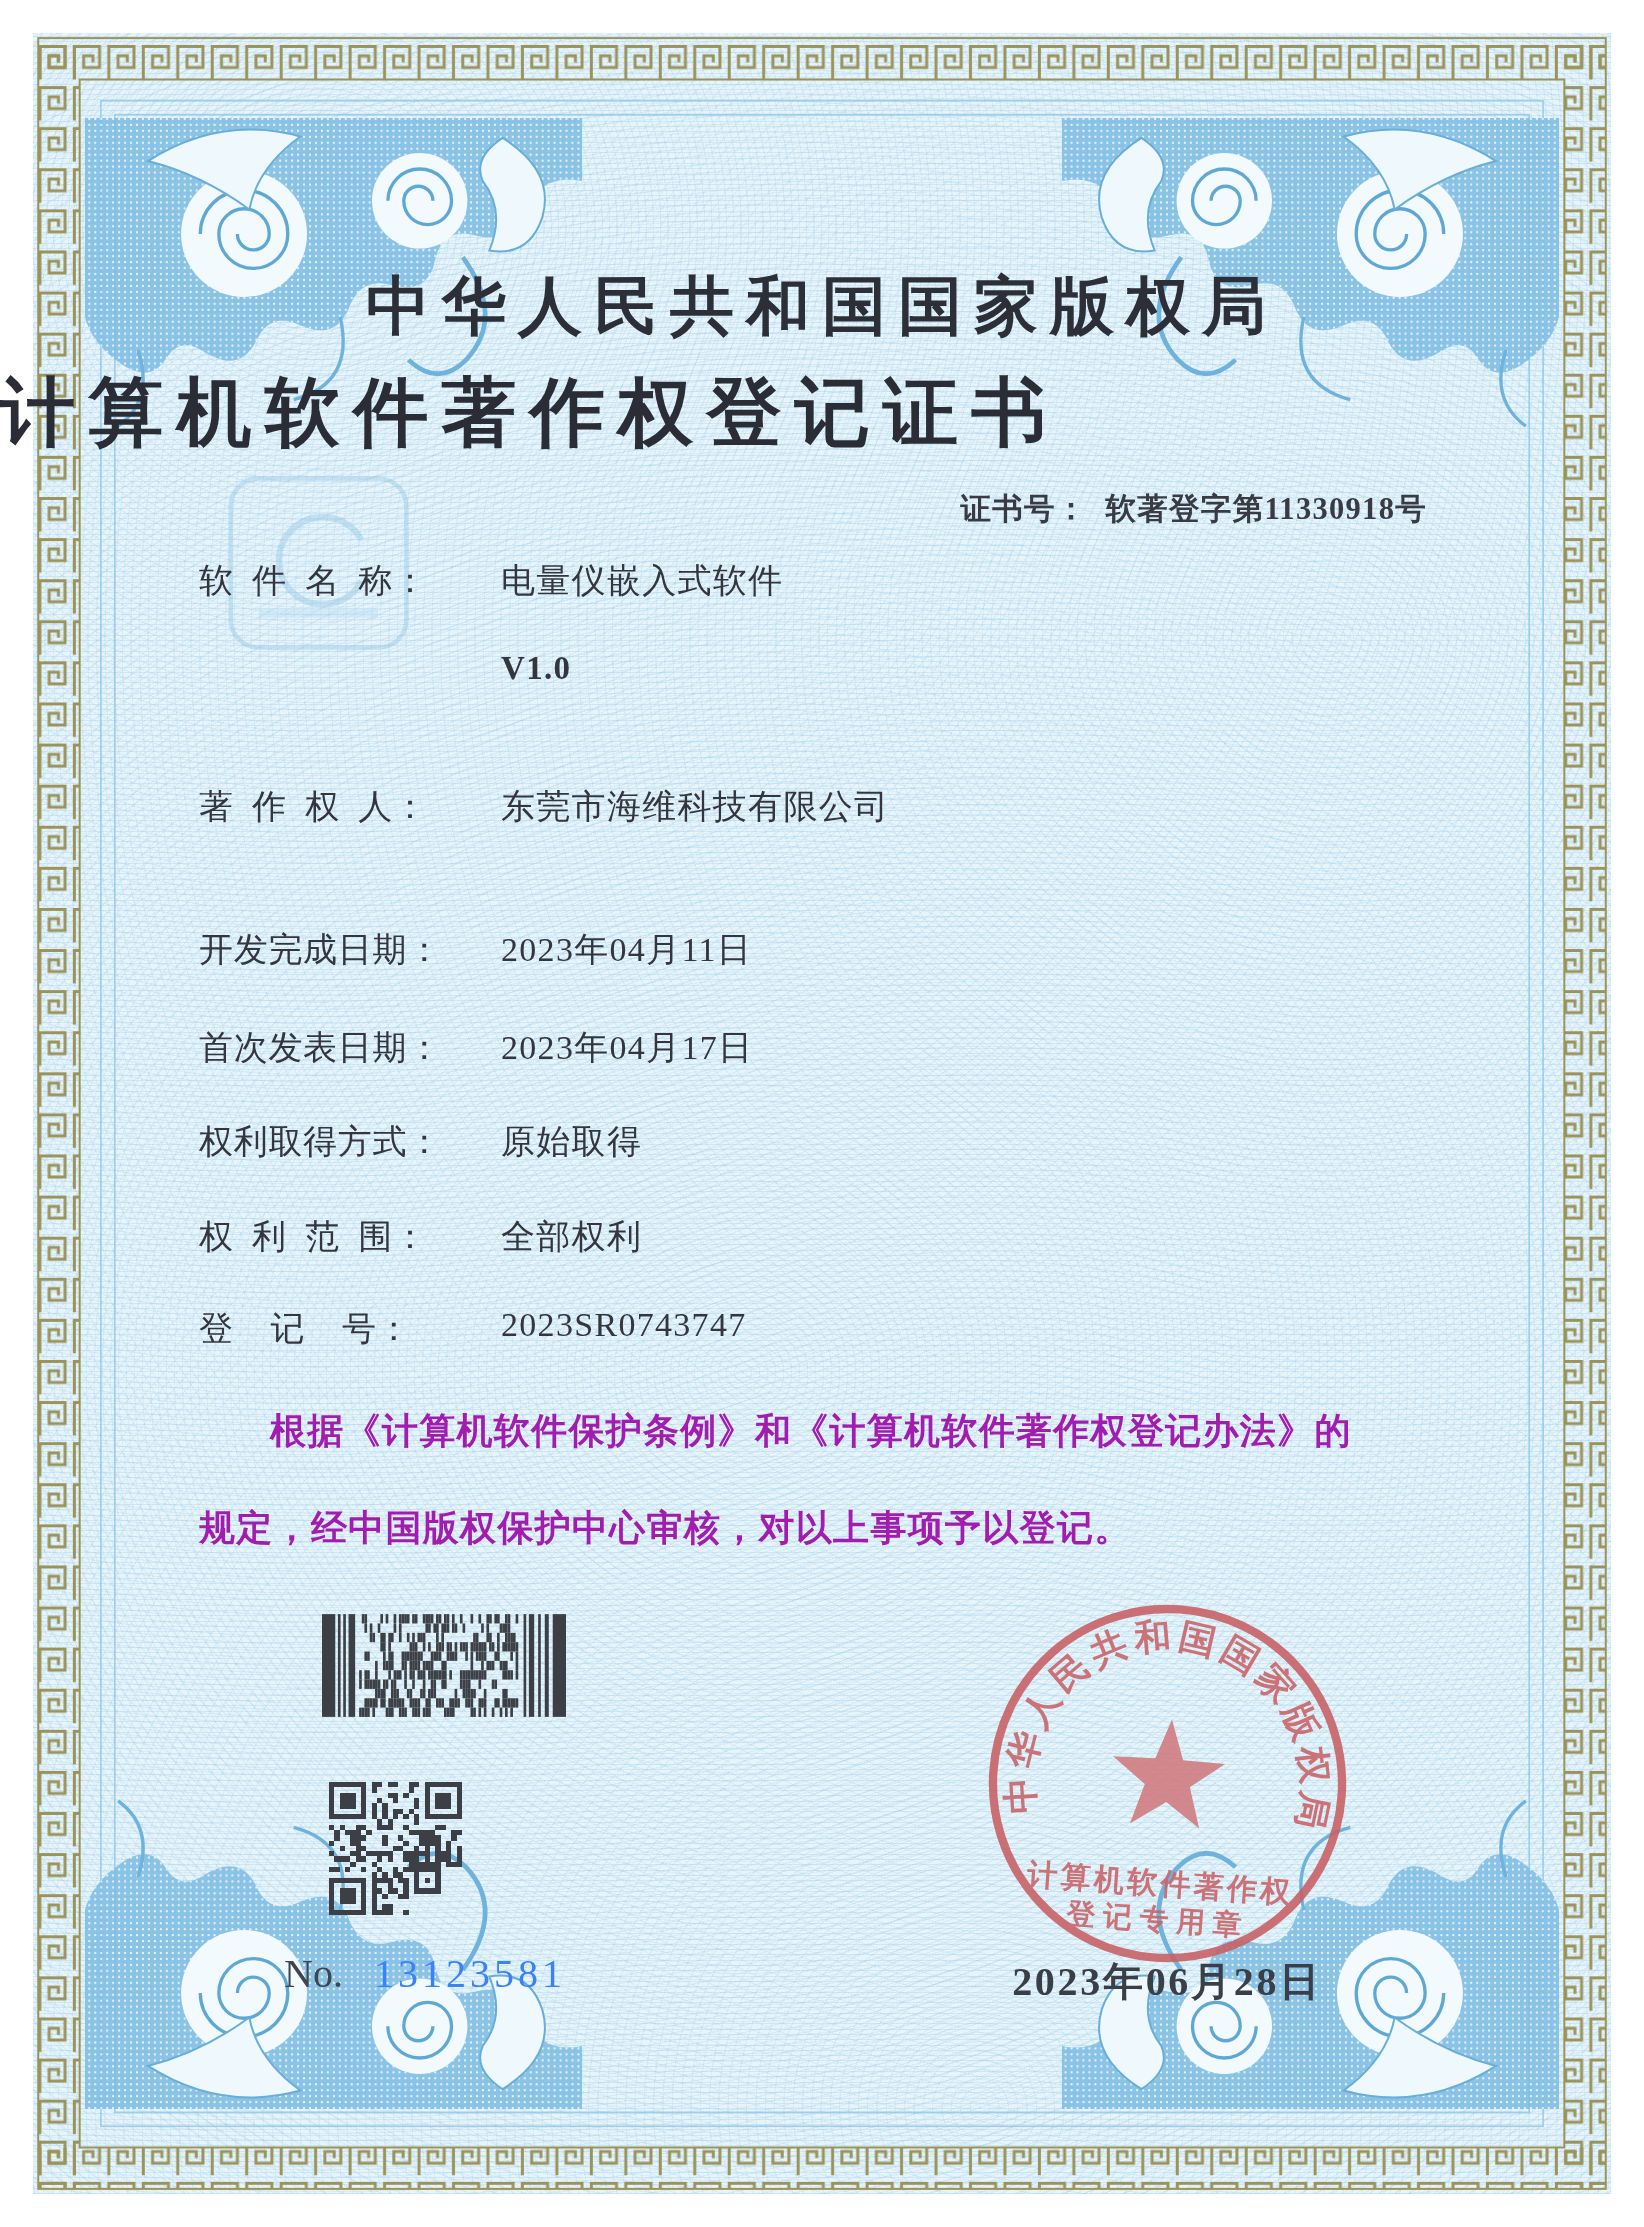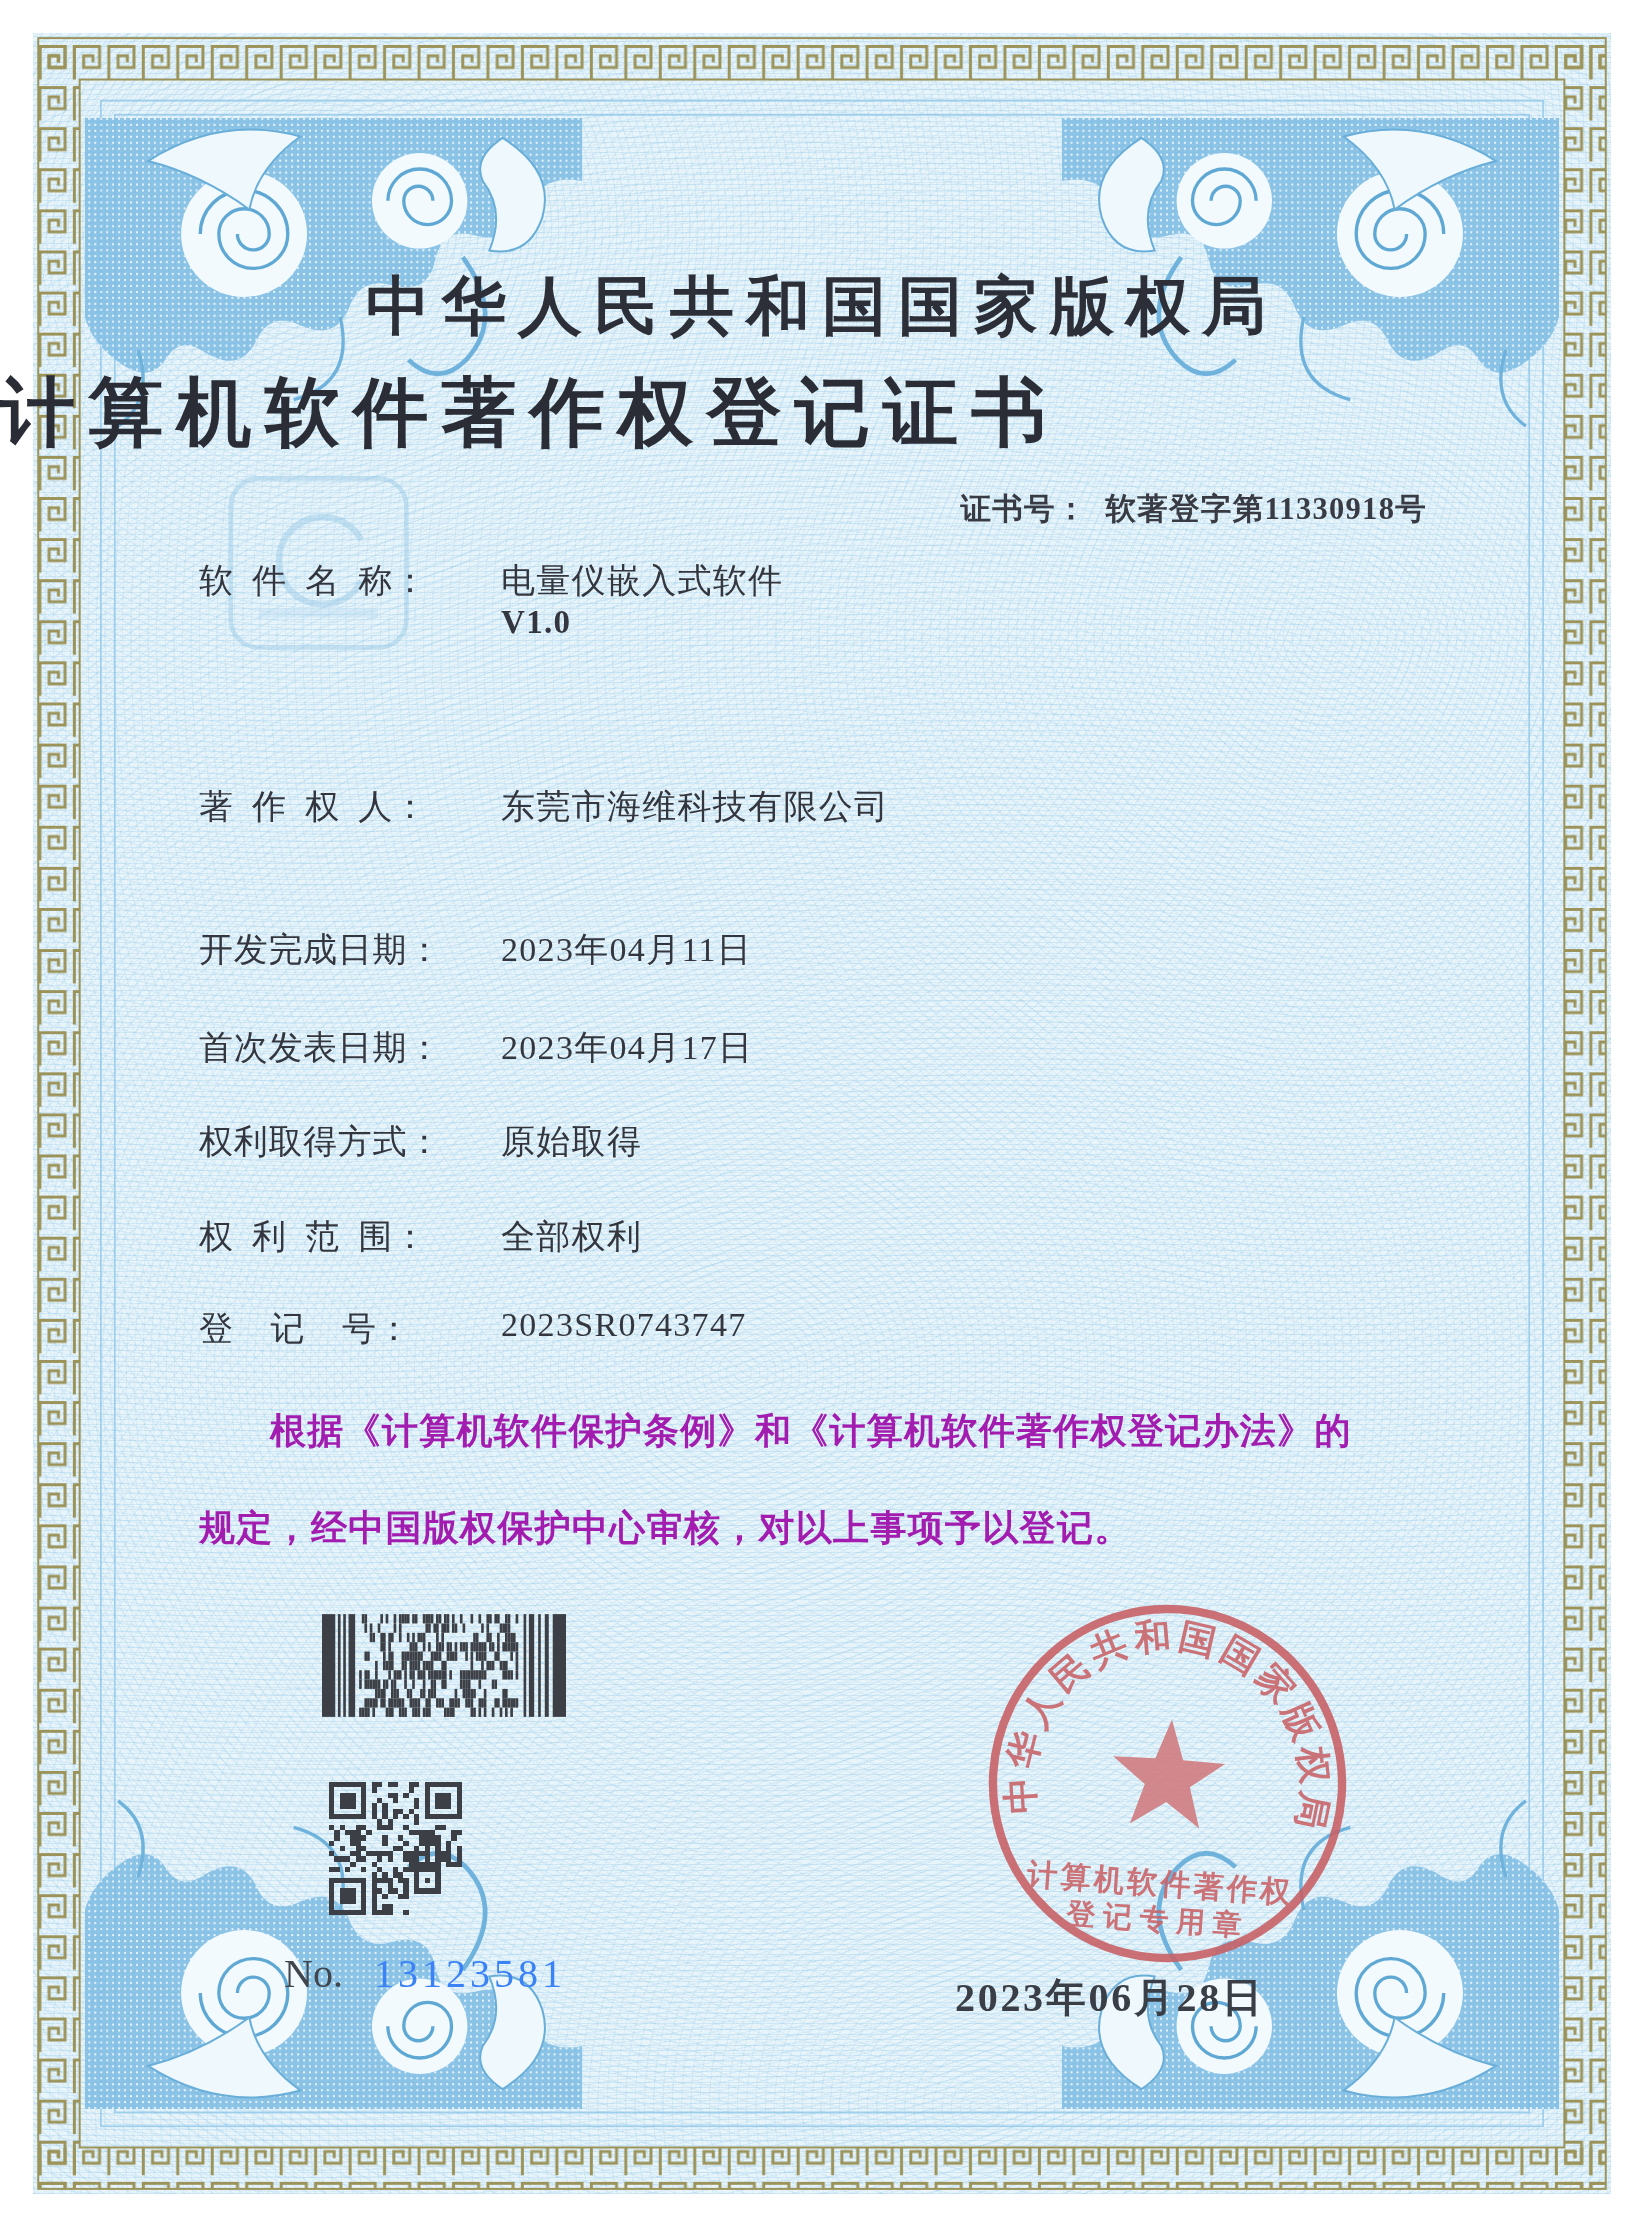--- a/index.html
+++ b/index.html
@@ -22,26 +22,26 @@
   svg.layer{position:absolute;left:0;top:0;}
   .title1{position:absolute;left:0;width:100%;top:263px;text-align:center;
     font-size:64px;font-weight:700;letter-spacing:12px;color:#2c2f37;}
   .title2{position:absolute;left:0;width:100%;top:363px;text-align:left;
     font-size:75px;font-weight:700;letter-spacing:13.3px;color:#2a2d35;}
   .certno{position:absolute;top:489px;right:217px;font-size:30.5px;font-weight:700;
     letter-spacing:1.3px;color:#383b43;white-space:pre;}
   .row{position:absolute;left:199px;font-size:34px;font-weight:400;color:#33363e;}
   .row .lab{white-space:pre;letter-spacing:0.7px;}
   .row .val{position:absolute;left:302px;top:0;white-space:pre;letter-spacing:1.3px;}
-  .val2{position:absolute;left:501px;top:604px;font-size:33px;font-weight:700;letter-spacing:1.3px;}
+  .val2{position:absolute;left:501px;top:650px;font-size:33px;font-weight:700;letter-spacing:1.3px;}
   .para{position:absolute;font-size:36px;font-weight:700;letter-spacing:1.3px;color:#a21caf;white-space:pre;}
   .serial{position:absolute;left:284px;top:1950px;font-size:40px;color:#41454d;}
   .serial .num{color:#3b82f6;margin-left:31px;letter-spacing:4px;}
-  .issuedate{position:absolute;left:955px;top:1954px;width:424px;
-    font-size:40px;font-weight:700;color:#3a3e46;letter-spacing:2.7px;margin-top:16px;}
+  .issuedate{position:absolute;left:955px;top:1954px;width:424px;text-align:center;
+    font-size:40px;font-weight:700;color:#3a3e46;letter-spacing:2.7px;}
   .codebox{position:absolute;}
 </style>
 </head>
 <body>
 
 <div class="inner-bg"></div>
 
 <svg class="layer" width="1644" height="2227" viewBox="0 0 2480 3360">
   <defs>
     <pattern id="mkey" patternUnits="userSpaceOnUse" width="52" height="62">

